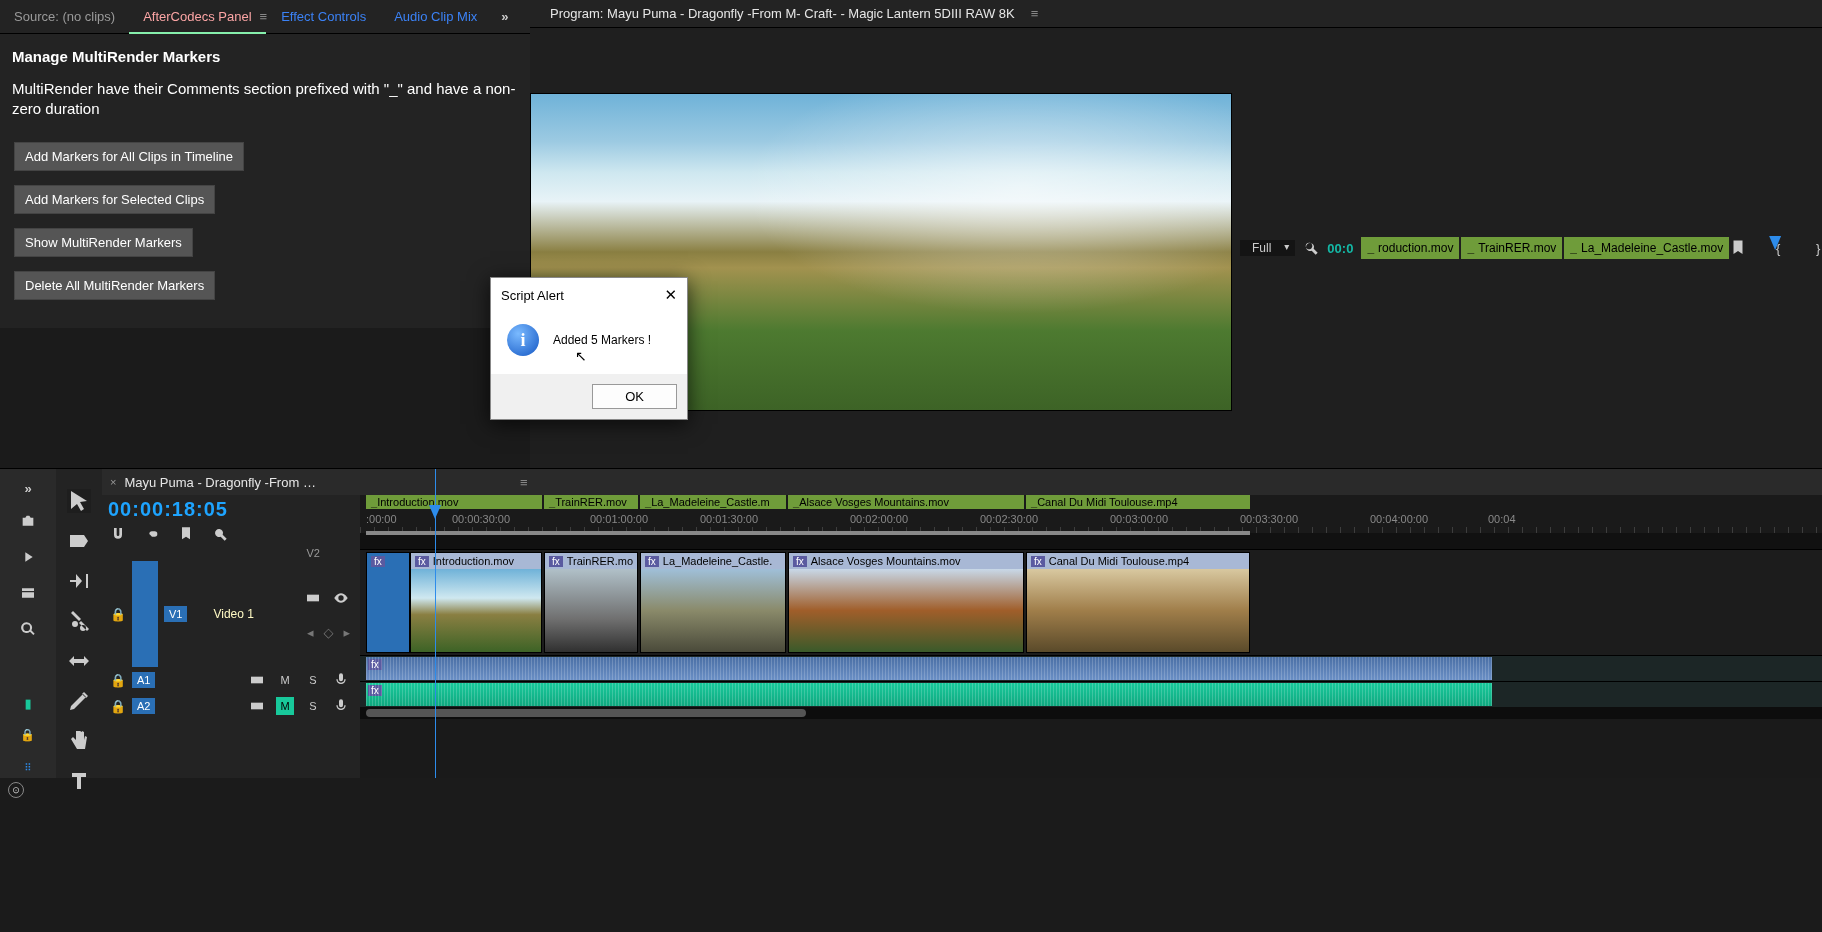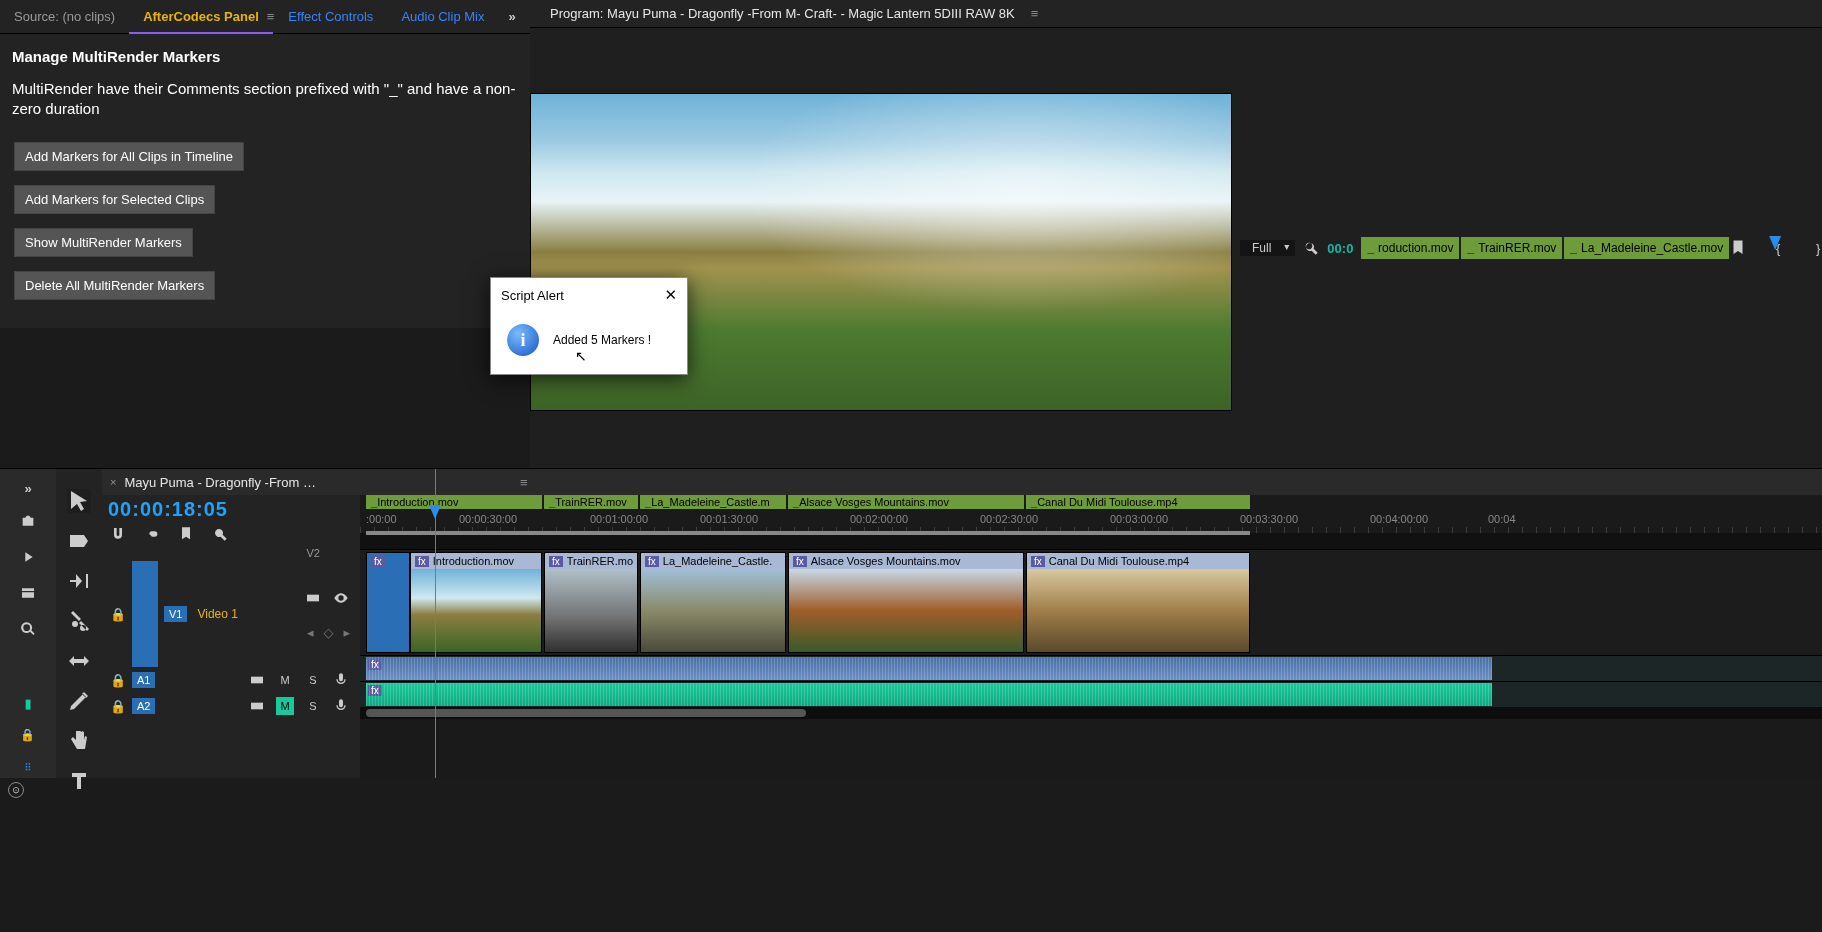--- a/index.html
+++ b/index.html
@@ -1,21 +1,21 @@
 <!DOCTYPE html>
 <html><head>
 <meta charset="utf-8">
 <style>
 * { margin: 0; padding: 0; box-sizing: border-box; font-family: "Segoe UI", Arial, sans-serif; }
 body { background: #1b1b1b; color: #cccccc; overflow: hidden; width: 1822px; height: 932px; position: relative; font-size: 13px; }
 
 
 .top-tabs { display: flex; align-items: center; height: 34px; background: #232323; border-bottom: 1px solid #000; }
 .top-tabs .tab { padding: 0 14px; height: 34px; line-height: 34px; color: #3b82f6; cursor: pointer; }
-.top-tabs .tab.active { color: #eab308; border-bottom: 2px solid #8b5cf6; font-weight: bold; }
+.top-tabs .tab.active { color: #fca5a5; border-bottom: 2px solid #86efac; }
 .top-tabs .overflow { color:#ccc; padding:0 10px; font-weight:bold; }
 .top-tabs .tab.narrow { color:#9a9a9a; }
 
 .right-top-tabs { display:flex; align-items:center; height:28px; background:#232323; border-bottom:1px solid #000; padding-left:10px; }
 .right-top-tabs .tab { color:#e6e6e6; padding:0 10px; }
 
 
 .upper { display:flex; height:468px; }
 .left-panel { width:530px; background:#232323; padding: 14px 8px; }
 .right-panel { flex:1; background:#1f1f1f; position:relative; display:flex; flex-direction:column; }
@@ -70,21 +70,21 @@
 .tc-big { color:#1ea4ff; font-size:20px; font-weight:bold; letter-spacing:1px; }
 .snap-row { height:22px; display:flex; align-items:center; gap:18px; padding-left:8px; color:#ccc; }
 .snap-row .ico { width:16px; height:16px; }
 .v2-row { height:16px; display:flex; align-items:center; justify-content:flex-end; padding-right:40px; color:#999; font-size:11px; }
 
 .track-head { display:flex; align-items:center; height:106px; padding-left:8px; gap:6px; }
 .track-head.audio { height:26px; }
 .track-head .lock { width:16px; text-align:center; color:#999; }
 .track-head .chip { background:#2a6fb5; color:#fff; font-size:11px; padding:2px 5px; }
 .track-head .chip.audio { background:#2a6fb5; }
-.track-head .label { color:#eab308; font-size:12px; margin-left:4px; }
+.track-head .label { color:#fef9c3; font-size:12px; margin-left:20px; }
 .track-head .icons { margin-left:auto; display:flex; gap:10px; padding-right:10px; color:#ccc; }
 .track-head .icons .box { width:18px; height:18px; display:flex; justify-content:center; align-items:center; background:transparent; font-size:11px; }
 .track-head .icons .box.m-on { background:#18c99b; color:#000; }
 .track-head .blue-strip { background:#2a6fb5; width:26px; align-self:stretch; }
 .track-head .stack { display:flex; flex-direction:column; gap:6px; }
 
 .timeline-main { flex:1; position:relative; background:#1a1a1a; overflow:hidden; }
 .seq-tab-row-right { height:26px; background:#2a2a2a; display:flex; align-items:center; }
 .tl-markers-row { height:16px; position:relative; background:#1a1a1a; }
 .tl-marker-chip { position:absolute; top:0; height:14px; background:#6f9c3a; color:#000; font-size:11px; padding:0 5px; display:flex; align-items:center; white-space:nowrap; overflow:hidden; }
@@ -423,21 +423,21 @@
     <div class="tl-markers-row" id="tl-markers">
         <div class="tl-marker-chip" style="left: 6px; width: 176px;"><span class="under">_</span>Introduction.mov</div>
         <div class="tl-marker-chip" style="left: 184px; width: 94px;"><span class="under">_</span>TrainRER.mov</div>
         <div class="tl-marker-chip" style="left: 280px; width: 146px;"><span class="under">_</span>La_Madeleine_Castle.m</div>
         <div class="tl-marker-chip" style="left: 428px; width: 236px;"><span class="under">_</span>Alsace Vosges Mountains.mov</div>
         <div class="tl-marker-chip" style="left: 666px; width: 224px;"><span class="under">_</span>Canal Du Midi Toulouse.mp4</div>
       </div>
     <div class="tl-ruler">
       <div class="labels" id="tl-ruler-labels">
           <span style="left: 6px;">:00:00</span>
-          <span style="left: 99px;">00:00:30:00</span>
+          <span style="left: 92px;">00:00:30:00</span>
           <span style="left: 230px;">00:01:00:00</span>
           <span style="left: 340px;">00:01:30:00</span>
           <span style="left: 490px;">00:02:00:00</span>
           <span style="left: 620px;">00:02:30:00</span>
           <span style="left: 750px;">00:03:00:00</span>
           <span style="left: 880px;">00:03:30:00</span>
           <span style="left: 1010px;">00:04:00:00</span>
           <span style="left: 1128px;">00:04</span>
         </div>
       <div class="ticks"></div>
@@ -497,15 +497,18 @@
 <div class="dialog-backdrop">
   <div class="dialog">
     <div class="title-bar">
       <span>Script Alert</span>
       <span class="close">✕</span>
     </div>
     <div class="body">
       <div class="info-icon">i</div>
       <span>Added 5 Markers !</span>
     </div>
+    <div class="btn-row">
+      <button class="ok-btn">OK</button>
+    </div>
   </div>
   <span class="cursor-arrow">↖</span>
 </div>
 
 </body></html>

